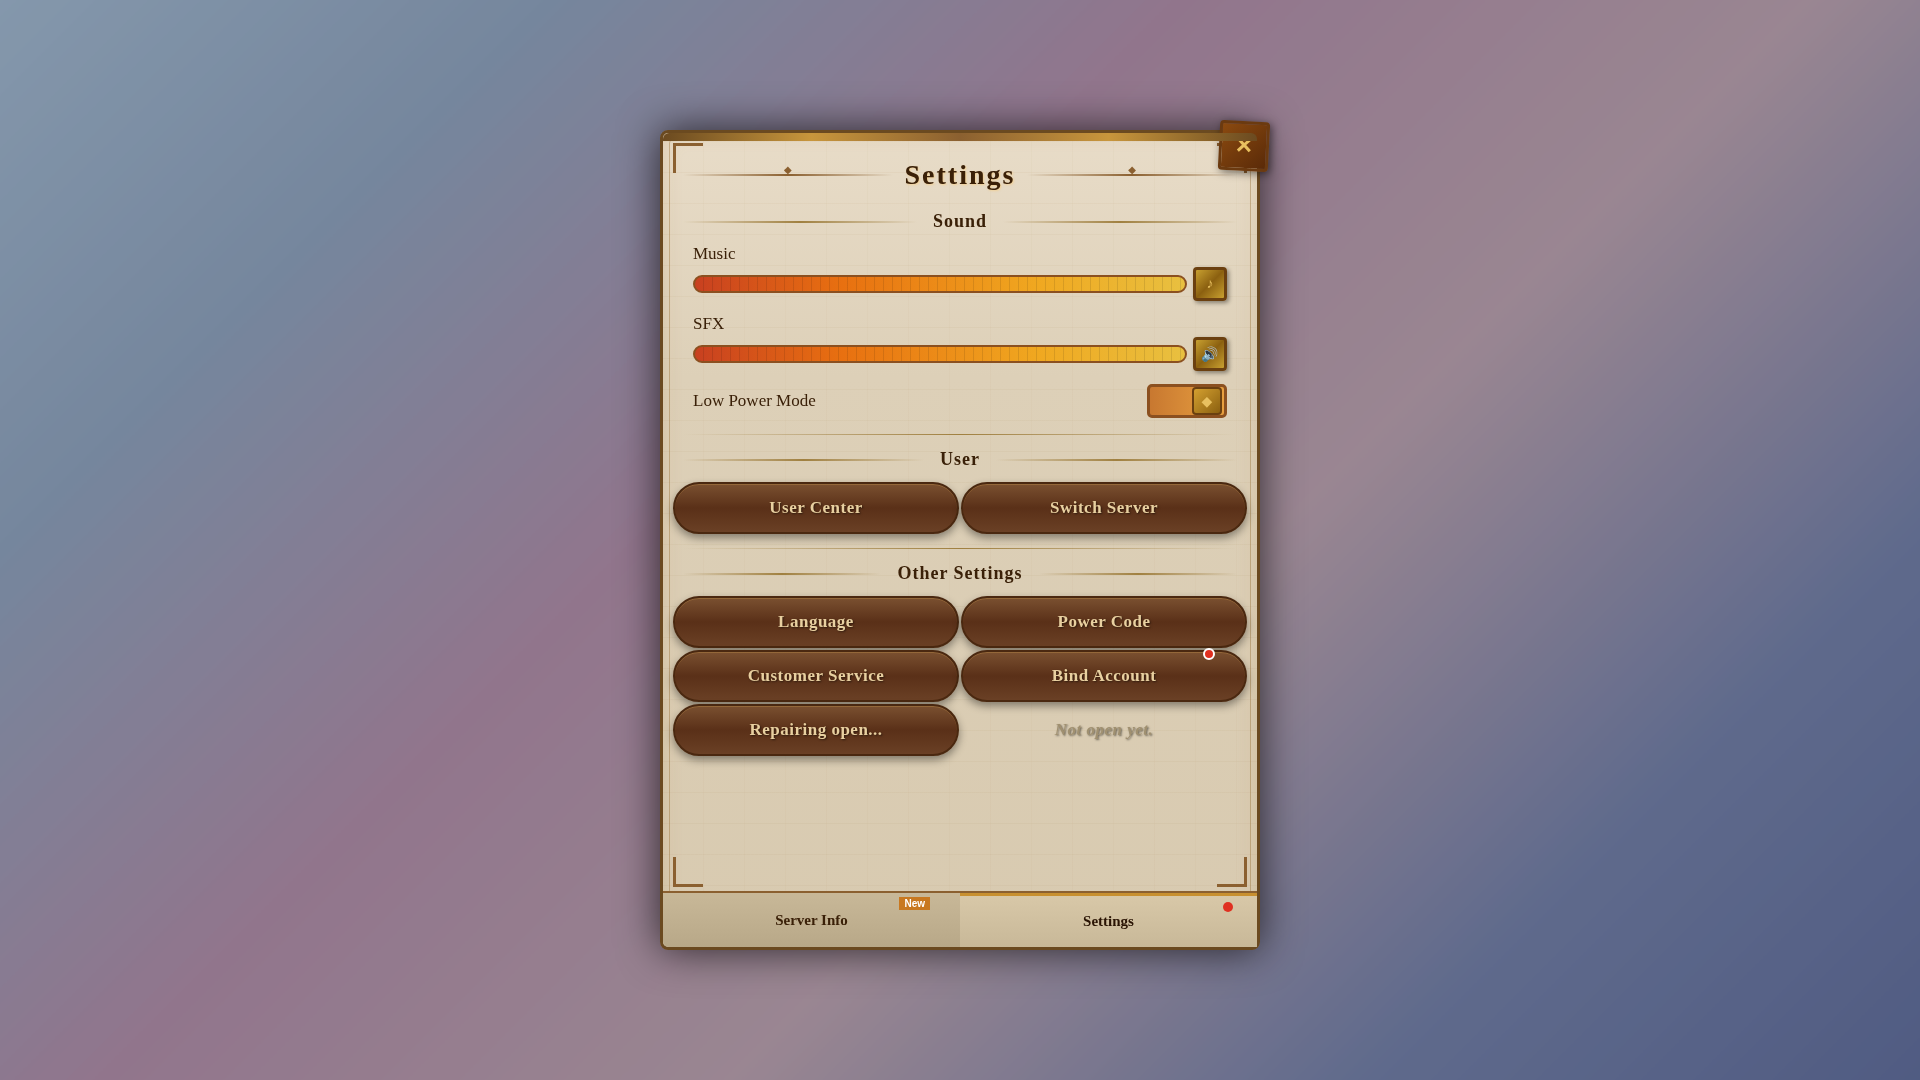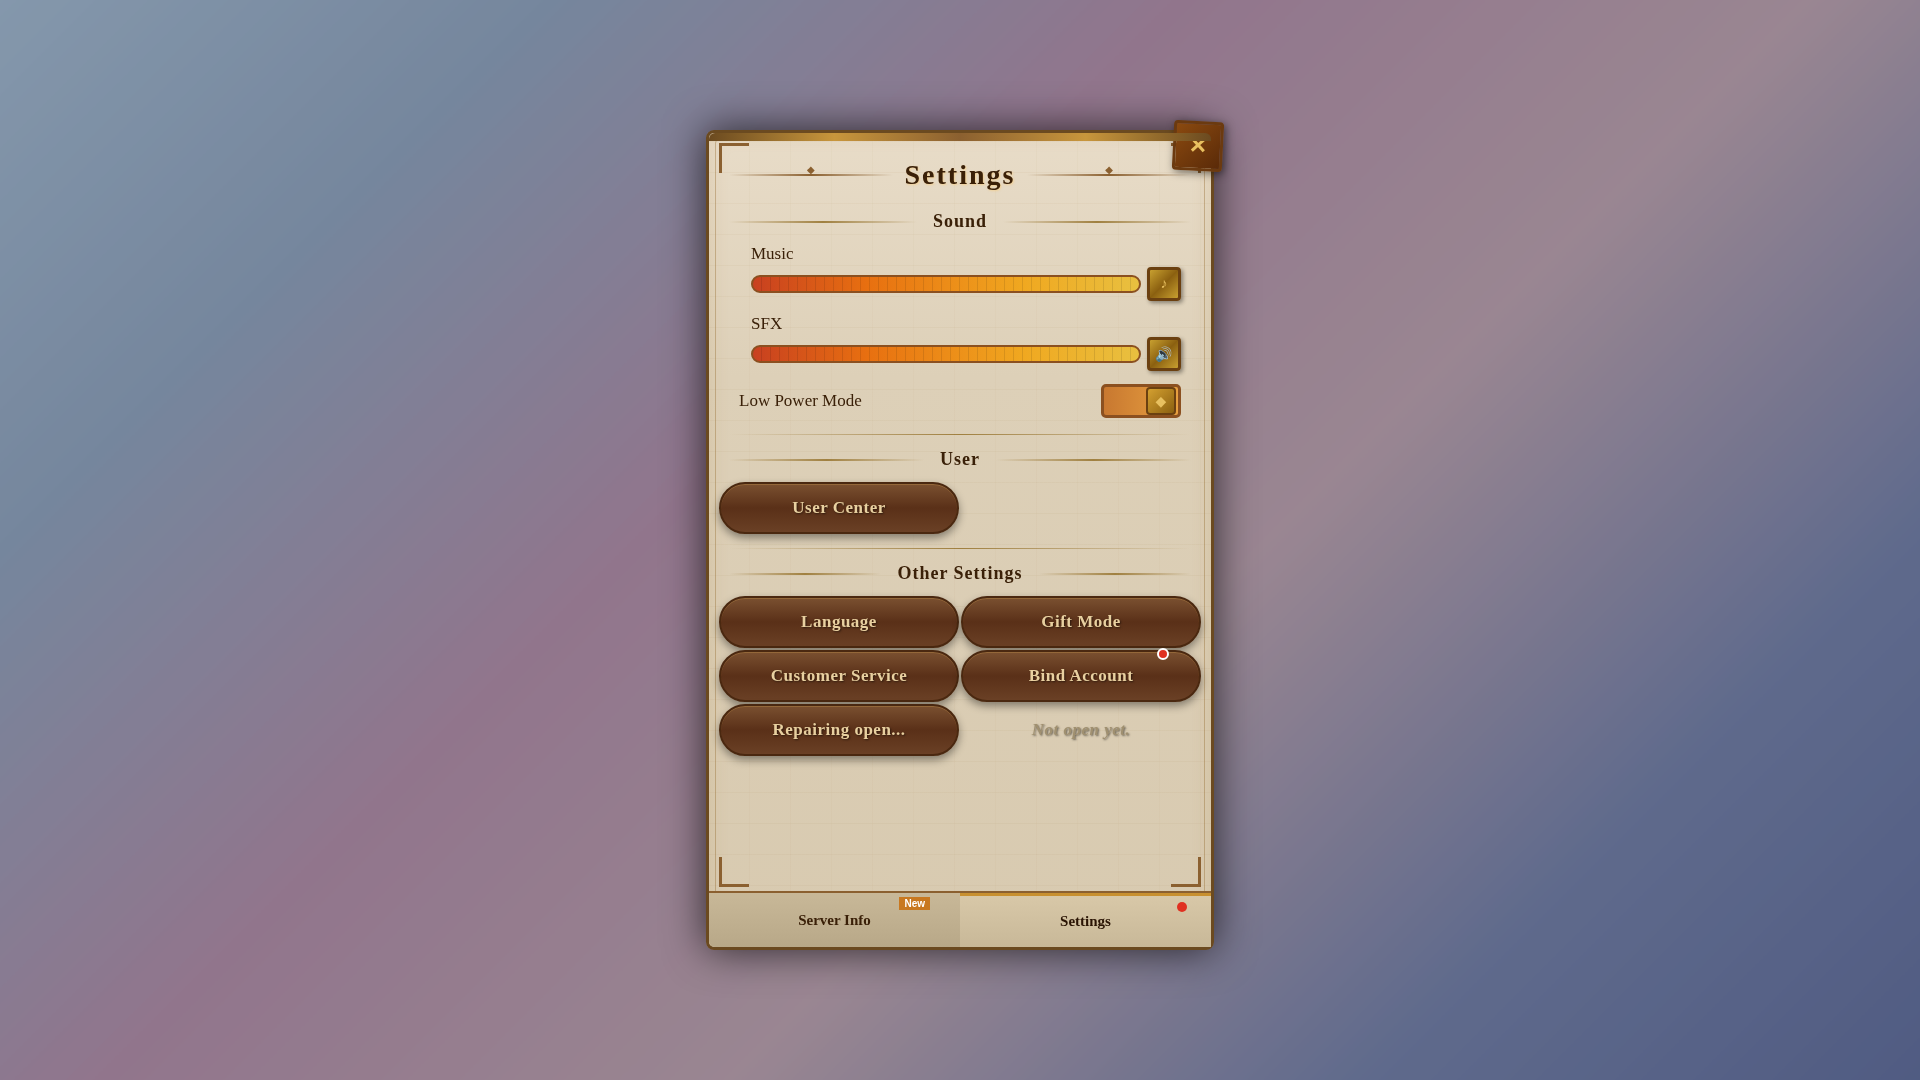--- a/index.html
+++ b/index.html
@@ -30,21 +30,21 @@
       position: absolute;
       inset: 0;
       display: flex;
       align-items: center;
       justify-content: center;
     }
 
     
     .dialog {
       position: relative;
-      width: 508px;
+      width: 600px;
       min-height: 820px;
       background: linear-gradient(180deg, #e8dcc8 0%, #ddd0b8 30%, #d8cab0 100%);
       border-radius: 8px;
       border: 3px solid #6b4a20;
       box-shadow: 0 0 40px rgba(0,0,0,0.7), inset 0 0 20px rgba(180,140,80,0.2);
       padding-bottom: 14px;
     }
 
     
     .dialog::before {
@@ -163,21 +163,20 @@
     
     .content {
       padding: 0 30px;
       position: relative;
       z-index: 1;
     }
 
     
     .setting-row {
       margin-bottom: 16px;
-      margin-left: 12px;
     }
 
     .setting-label {
       font-size: 17px;
       color: #3a2008;
       margin-bottom: 6px;
       font-weight: 500;
     }
 
     
@@ -466,33 +465,34 @@
     <div class="divider"></div>
 
     <div class="section-header">
       <div class="section-header-line"></div>
       <span class="section-header-text">User</span>
       <div class="section-header-line"></div>
     </div>
 
     <div class="button-grid">
       <button class="game-button">User Center</button>
+      <button class="game-button">Switch Server</button>
     </div>
 
     <div class="divider"></div>
 
     <div class="section-header">
       <div class="section-header-line"></div>
       <span class="section-header-text">Other Settings</span>
       <div class="section-header-line"></div>
     </div>
 
     <div class="button-grid">
       <button class="game-button">Language</button>
-      <button class="game-button">Gift Mode</button>
+      <button class="game-button">Power Code</button>
       <button class="game-button">Customer Service</button>
       <button class="game-button" style="position:relative;">
         <span>Bind Account</span>
         <div class="notification-dot"></div>
       </button>
       <button class="game-button">Repairing open...</button>
       <button class="game-button disabled">Not open yet.</button>
     </div>
 
     <div class="tab-bar">

